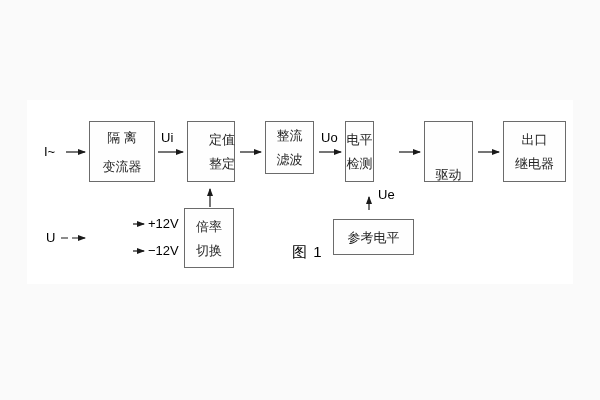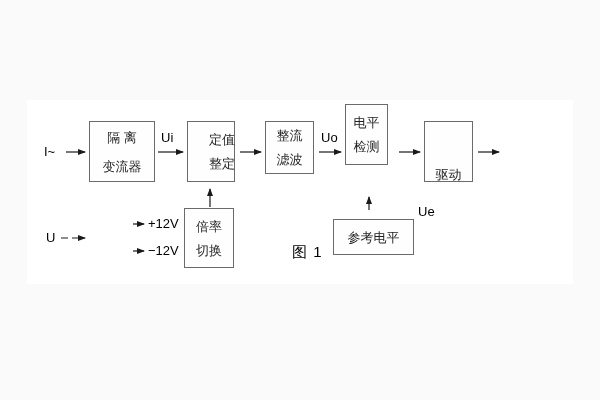--- a/index.html
+++ b/index.html
@@ -56,48 +56,52 @@
     <line x1="133" y1="224" x2="144" y2="224" stroke="#1a1a1a" stroke-width="1.2" marker-end="url(#ah)"></line>
     <line x1="133" y1="251" x2="144" y2="251" stroke="#1a1a1a" stroke-width="1.2" marker-end="url(#ah)"></line>
     <line x1="369" y1="210" x2="369" y2="197" stroke="#1a1a1a" stroke-width="1.2" marker-end="url(#ah)"></line>
   </svg>
 
   <span class="lbl" style="left:44px;top:145px;">I~</span>
   <span class="lbl" style="left:46px;top:231px;">U</span>
 
   <span class="lbl" style="left:161px;top:131px;">Ui</span>
   <span class="lbl" style="left:321px;top:131px;">Uo</span>
-  <span class="lbl" style="left:378px;top:205px;margin-left:40px;">Ue</span>
+  <span class="lbl" style="left:378px;top:188px;">Ue</span>
   <span class="lbl" style="left:148px;top:217px;">+12V</span>
   <span class="lbl" style="left:148px;top:244px;">−12V</span>
 
   <div class="box two" style="left:89px;top:121px;width:66px;height:61px;gap:16px;">
     <span>隔 离</span>
     <span>变流器</span>
   </div>
 
   <div class="box two" style="left:187px;top:121px;width:48px;height:61px;padding-left:22px;">
     <span>定值</span>
     <span>整定</span>
   </div>
 
   <div class="box two" style="left:265px;top:121px;width:49px;height:53px;">
     <span>整流</span>
     <span>滤波</span>
   </div>
 
-  <div class="box two" style="left:345px;top:104px;width:43px;height:61px;">
+  <div class="box two" style="left:345px;top:121px;width:29px;height:61px;">
     <span>电平</span>
     <span>检测</span>
   </div>
 
   <div class="box" style="left:424px;top:121px;width:49px;height:61px;justify-content:flex-end;">
     <span>驱动</span>
   </div>
 
+  <div class="box two" style="left:503px;top:121px;width:63px;height:61px;">
+    <span>出口</span>
+    <span>继电器</span>
+  </div>
 
 
   <div class="box two" style="left:184px;top:208px;width:50px;height:60px;">
     <span>倍率</span>
     <span>切换</span>
   </div>
 
   <div class="box" style="left:333px;top:219px;width:81px;height:36px;justify-content:center;">
     <span>参考电平</span>
   </div>

